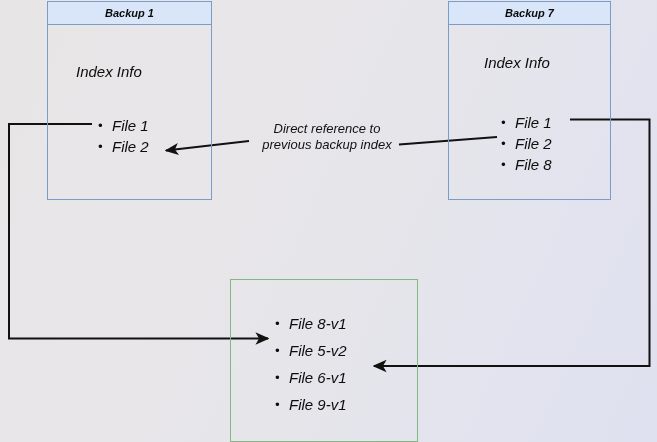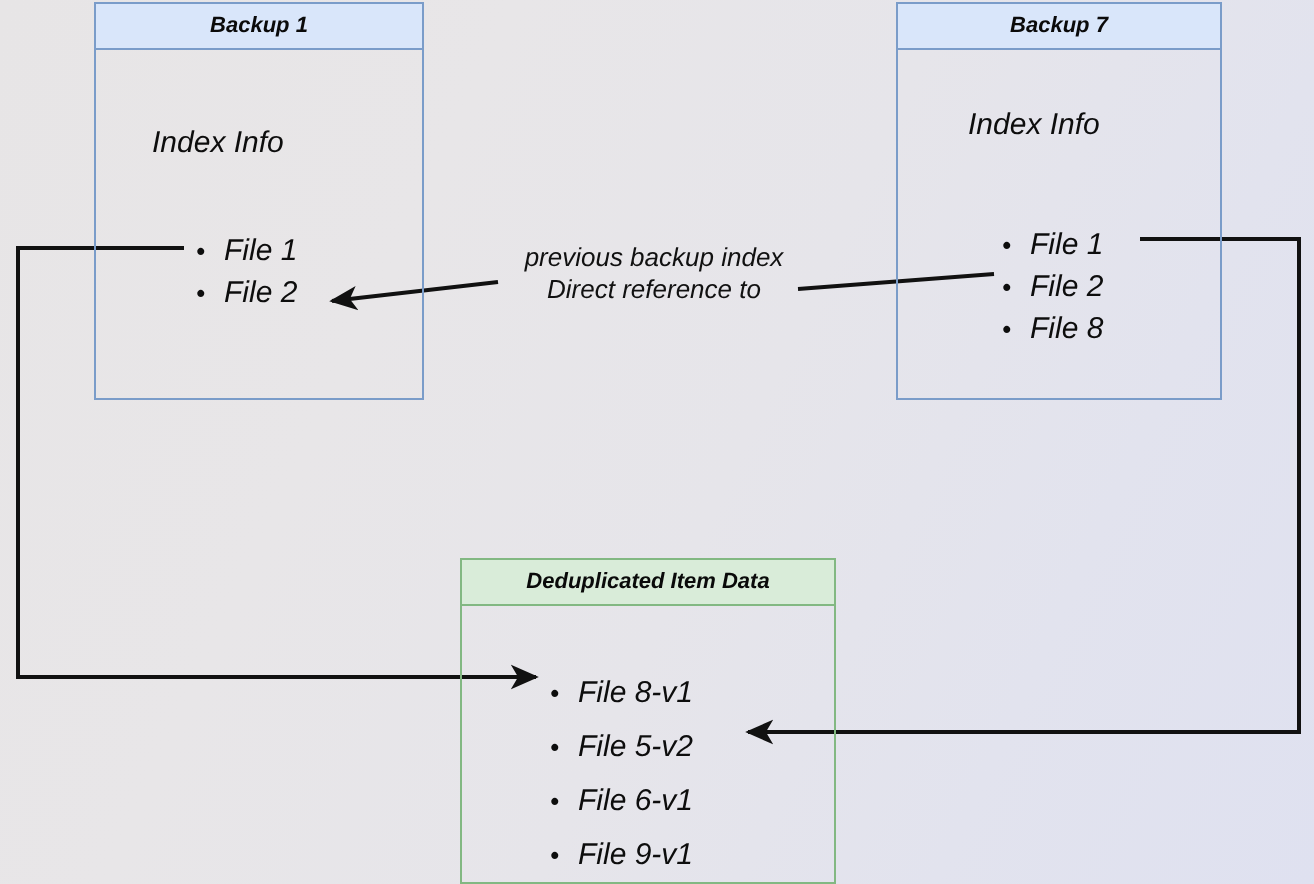--- a/index.html
+++ b/index.html
@@ -158,29 +158,28 @@
       <div class="index-label" id="b2-index">Index Info</div>
       <ul class="file-list" id="b2-files">
         <li>File 1</li>
         <li>File 2</li>
         <li>File 8</li>
       </ul>
     </div>
   </div>
 
   <div class="box green" id="box-dedup">
-    <div class="bx-header">Deduplicated Item Data</div>
     <div class="bx-body">
       <ul class="file-list" id="dd-files">
         <li>File 8-v1</li>
         <li>File 5-v2</li>
         <li>File 6-v1</li>
         <li>File 9-v1</li>
       </ul>
     </div>
   </div>
 
   <div class="center-note">
+    <div>Direct reference to</div>
     <div>previous backup index</div>
-    <div>Direct reference to</div>
   </div>
 
 </div>
 
 </body></html>

